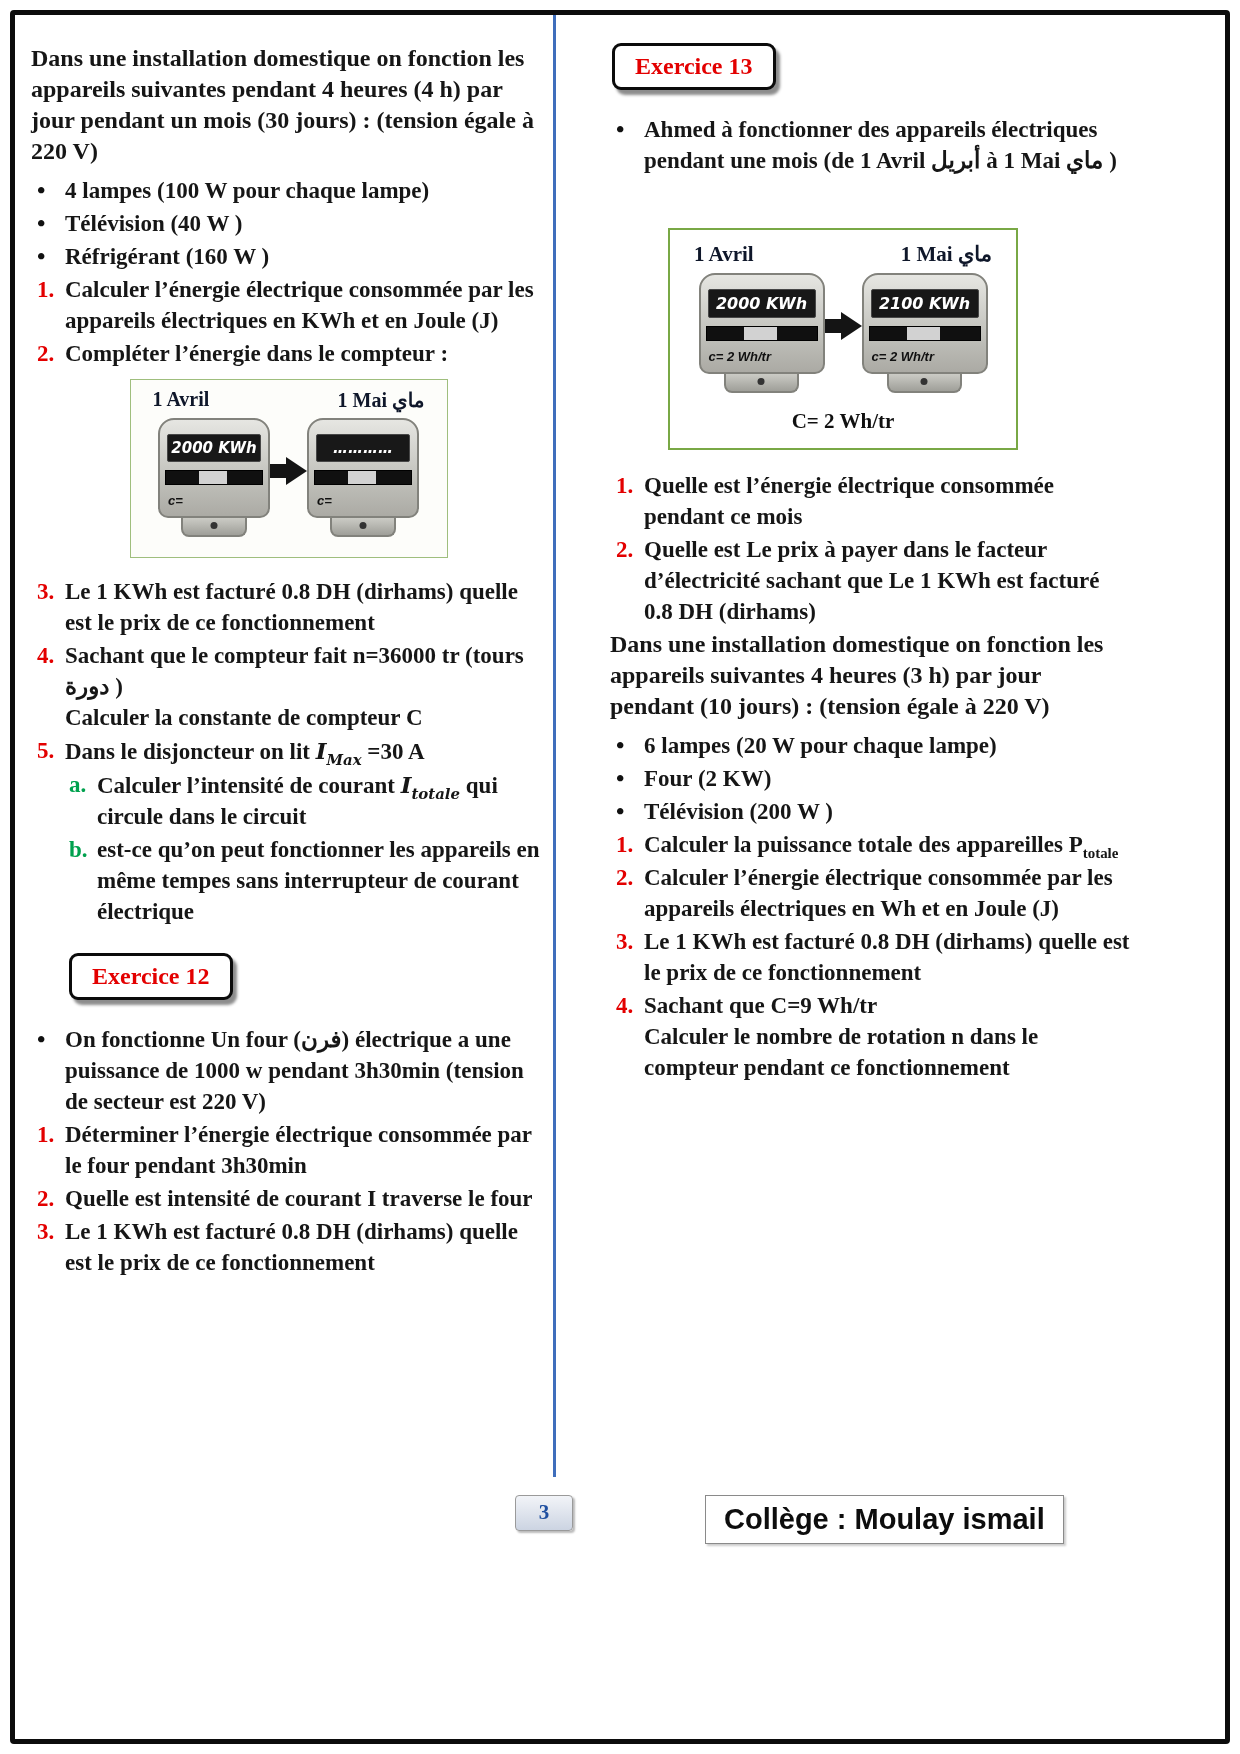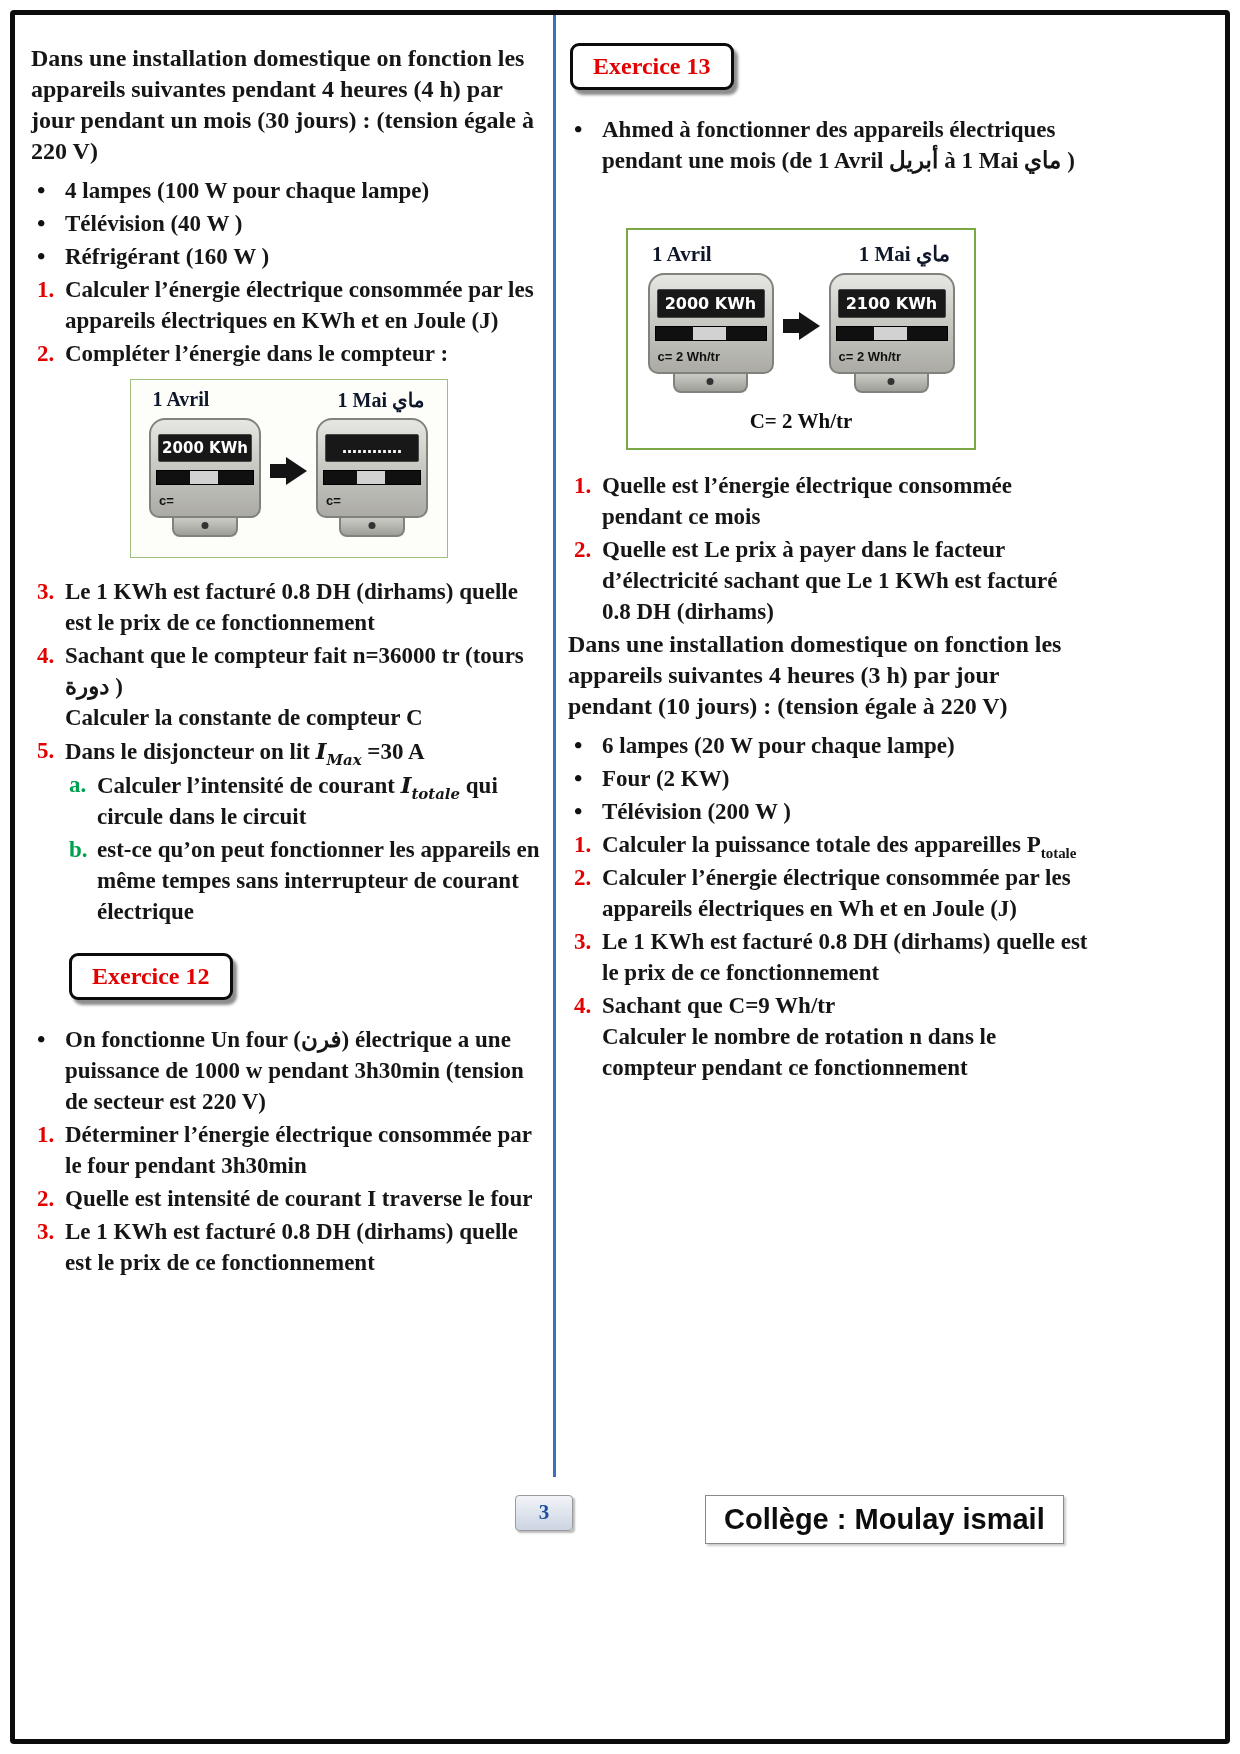--- a/index.html
+++ b/index.html
@@ -11,21 +11,21 @@
   .sheet {
     position:absolute; inset:10px; border:5px solid #0c0c0c; border-radius:4px;
     background:#fff;
   }
   .divider {
     position:absolute; left:538px; top:0; width:3px; height:1462px;
     background:#3f6ebc;
   }
   .content { position:relative; display:flex; padding:28px 0 0 16px; }
   .col-left  { width:515px; }
-  .col-right { width:520px; margin-left:22px; }
+  .col-right { width:520px; margin-left:64px; }
 
   .ex-head { margin:0 0 24px 2px; }
   .ex-head.mt26 { margin-top:26px;padding-left:36px; }
   .ex-head.mt30 { margin-top:30px; }
   .ex-title {
     display:inline-block; border:3px solid #0b0b0b; border-radius:9px;
     padding:7px 20px; font-size:24px; color:#e30000; background:#fff;
     box-shadow:4px 5px 3px #8d8d8d;
   }
 
@@ -48,21 +48,21 @@
     width:318px; margin:10px auto 18px; border:1.5px solid #9fbe7d;
     background:#fdfdfa; padding:8px 8px 20px;
   }
   .fig13 {
     width:350px; margin:52px 0 20px 58px; border:2px solid #79a845;
     background:#ffffff; padding:12px 10px 14px;
   }
   .dates { display:flex; justify-content:space-between; padding:0 14px;
            color:#0f172a; font-size:20px; }
   .fig13 .dates { font-size:21px; }
-  .meters { display:flex; justify-content:center; align-items:center; gap:9px; margin-top:6px; }
+  .meters { display:flex; justify-content:center; align-items:center; gap:0; margin-top:6px;font-style:italic; }
 
   .meter { width:112px; }
   .fig13 .meter { width:126px; }
   .mbody {
     background:linear-gradient(180deg,#e6e6e2,#bcbcb6 70%,#abaaa4);
     border:2px solid #82827c; border-radius:16px 16px 10px 10px;
     padding:14px 7px 8px;
   }
   .screen {
     background:#181818; color:#fff; text-align:center;

